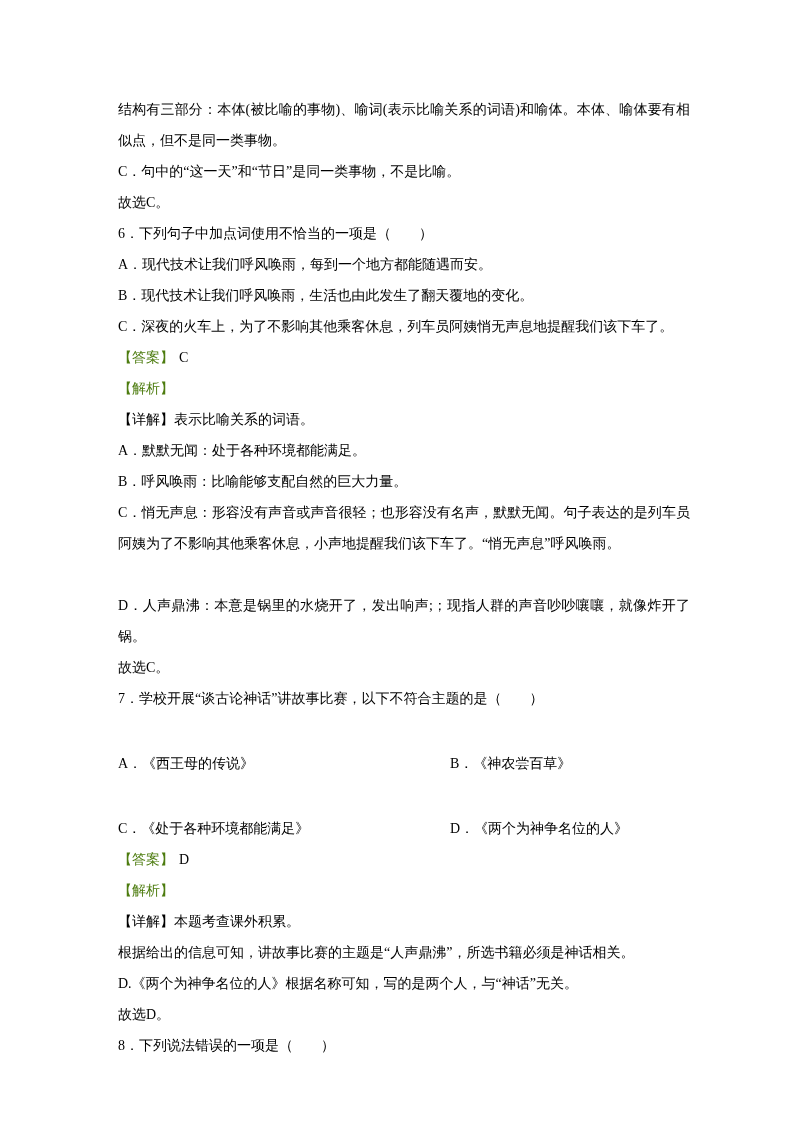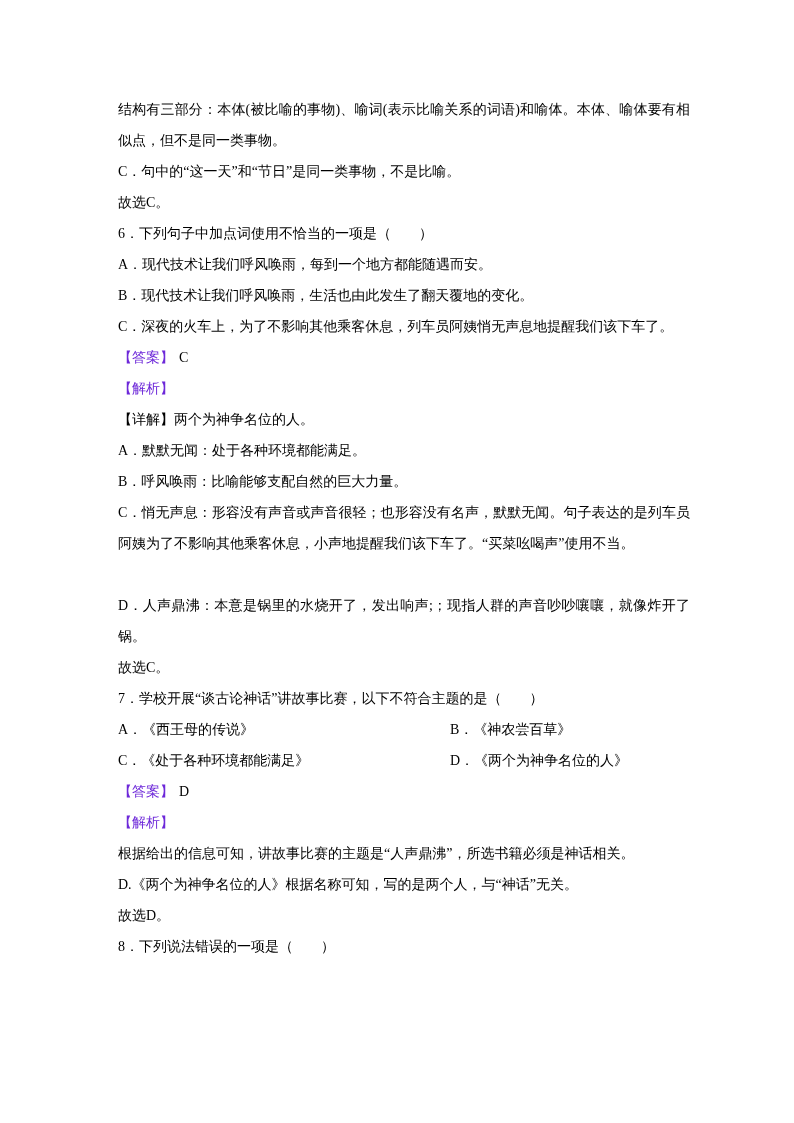--- a/index.html
+++ b/index.html
@@ -26,72 +26,74 @@
   }
   .para {
     margin: 0;
     text-align: justify;
     text-align-last: left;
   }
   .spacer {
     height: 31px;
   }
   .label-blue {
-    color: #6d28d9;
+    color: #4d7c0f;
   }
   .answer-letter {
     margin-left: 5px;
   }
   .opt-row {
     display: flex;
     margin: 0;
     align-items: flex-end;
   }
   .opt-cell-left {
     flex: 0 0 332px;
   }
   .opt-cell-right {
     flex: 1 1 auto;
+    margin-top: 34px;
   }
 </style>
 </head>
 <body>
 
 <div class="page">
   <div class="content">
 
     <p class="para">结构有三部分：本体(被比喻的事物)、喻词(表示比喻关系的词语)和喻体。本体、喻体要有相似点，但不是同一类事物。</p>
     <p class="para">C．句中的“这一天”和“节日”是同一类事物，不是比喻。</p>
     <p class="para">故选C。</p>
 
     <p class="para">6．下列句子中加点词使用不恰当的一项是（　　）</p>
     <p class="para">A．现代技术让我们呼风唤雨，每到一个地方都能随遇而安。</p>
     <p class="para">B．现代技术让我们呼风唤雨，生活也由此发生了翻天覆地的变化。</p>
     <p class="para">C．深夜的火车上，为了不影响其他乘客休息，列车员阿姨悄无声息地提醒我们该下车了。</p>
     <p class="para"><span class="label-blue">【答案】</span><span class="answer-letter">C</span></p>
     <p class="para"><span class="label-blue">【解析】</span></p>
-    <p class="para">【详解】两个为神争名位的人。</p>
+    <p class="para">【详解】表示比喻关系的词语。</p>
     <p class="para">A．默默无闻：处于各种环境都能满足。</p>
     <p class="para">B．呼风唤雨：比喻能够支配自然的巨大力量。</p>
-    <p class="para">C．悄无声息：形容没有声音或声音很轻；也形容没有名声，默默无闻。句子表达的是列车员阿姨为了不影响其他乘客休息，小声地提醒我们该下车了。“买菜吆喝声”使用不当。</p>
+    <p class="para">C．悄无声息：形容没有声音或声音很轻；也形容没有名声，默默无闻。句子表达的是列车员阿姨为了不影响其他乘客休息，小声地提醒我们该下车了。“悄无声息”呼风唤雨。</p>
     <div class="spacer"></div>
     <p class="para">D．人声鼎沸：本意是锅里的水烧开了，发出响声;；现指人群的声音吵吵嚷嚷，就像炸开了锅。</p>
     <p class="para">故选C。</p>
 
     <p class="para">7．学校开展“谈古论神话”讲故事比赛，以下不符合主题的是（　　）</p>
     <div class="opt-row">
       <span class="opt-cell-left">A．《西王母的传说》</span>
       <span class="opt-cell-right">B．《神农尝百草》</span>
     </div>
     <div class="opt-row">
       <span class="opt-cell-left">C．《处于各种环境都能满足》</span>
       <span class="opt-cell-right">D．《两个为神争名位的人》</span>
     </div>
     <p class="para"><span class="label-blue">【答案】</span><span class="answer-letter">D</span></p>
     <p class="para"><span class="label-blue">【解析】</span></p>
+    <p class="para">【详解】本题考查课外积累。</p>
     <p class="para">根据给出的信息可知，讲故事比赛的主题是“人声鼎沸”，所选书籍必须是神话相关。</p>
     <p class="para">D.《两个为神争名位的人》根据名称可知，写的是两个人，与“神话”无关。</p>
     <p class="para">故选D。</p>
 
     <p class="para">8．下列说法错误的一项是（　　）</p>
 
   </div>
 </div>
 
 </body></html>

